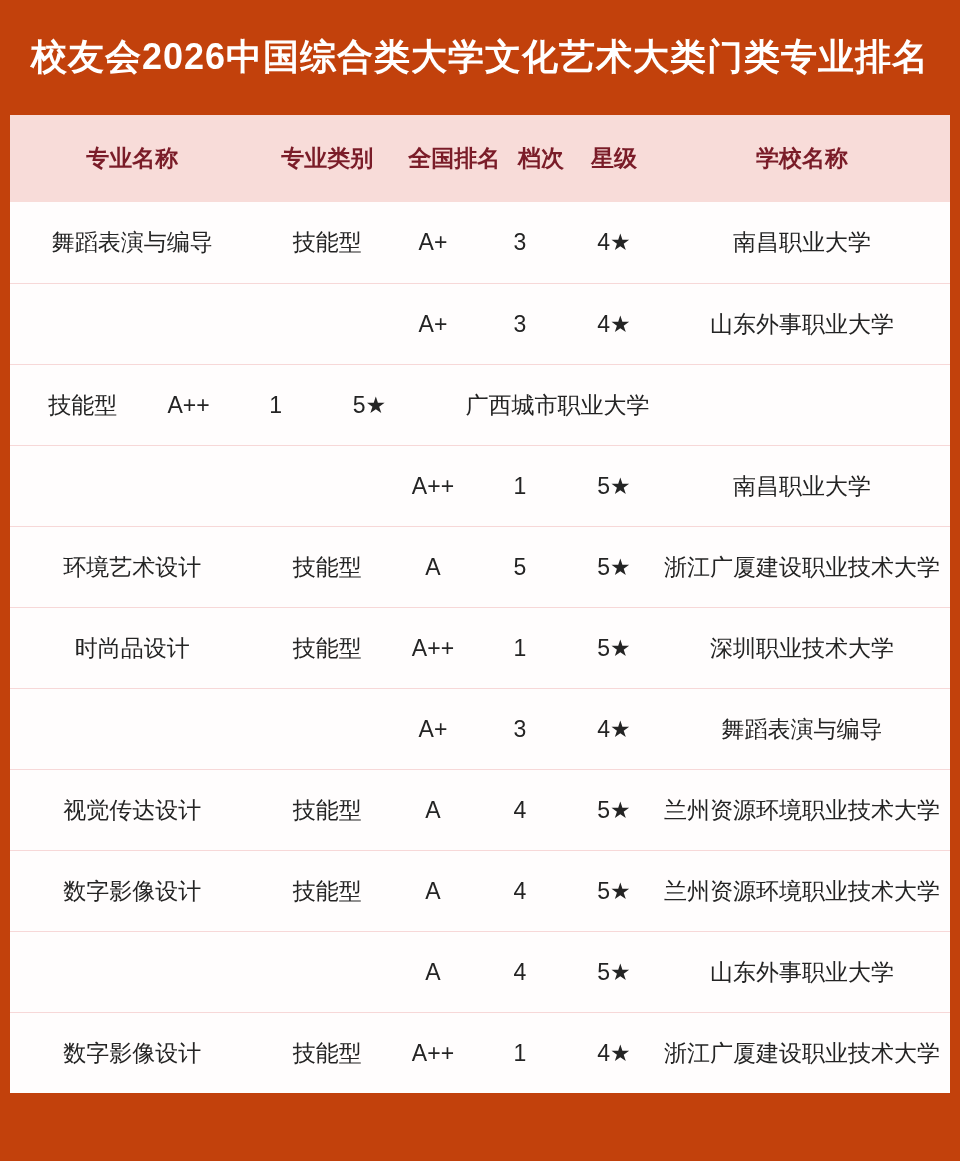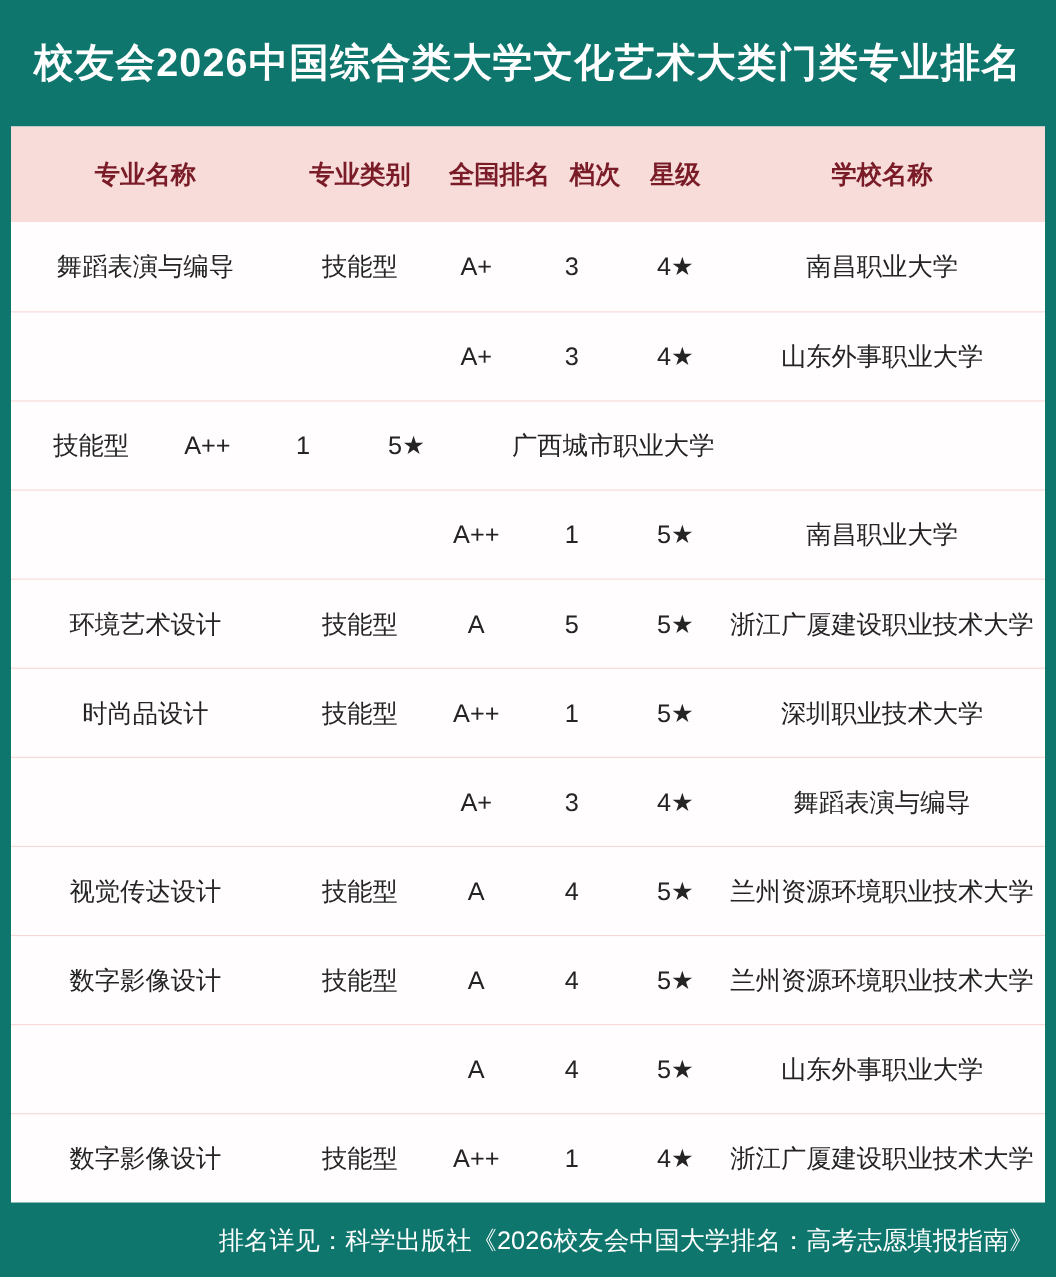--- a/index.html
+++ b/index.html
@@ -3,21 +3,21 @@
 <meta charset="utf-8">
 <style>
   * { box-sizing: border-box; margin: 0; padding: 0; }
   html, body { width: 960px; }
   body {
     font-family: "Liberation Sans", "DejaVu Sans", sans-serif;
   }
   .page {
     width: 960px;
     height: 1161px;
-    background: #0f766e;
+    background: #c2410c;
     overflow: hidden;
   }
   
   .title-band {
     height: 115px;
     display: flex;
     align-items: center;
     justify-content: center;
     padding: 0 20px;
   }
@@ -195,17 +195,14 @@
         <div class="cell col-type">技能型</div>
         <div class="cell col-grade">A++</div>
         <div class="cell col-rank">1</div>
         <div class="cell col-star">4★</div>
         <div class="cell col-school">浙江广厦建设职业技术大学</div>
       </div>
 
     </div>
   </div>
 
-  <div class="footer-band">
-    <div>排名详见：科学出版社《2026校友会中国大学排名：高考志愿填报指南》</div>
-  </div>
 
 </div>
 
 </body></html>

